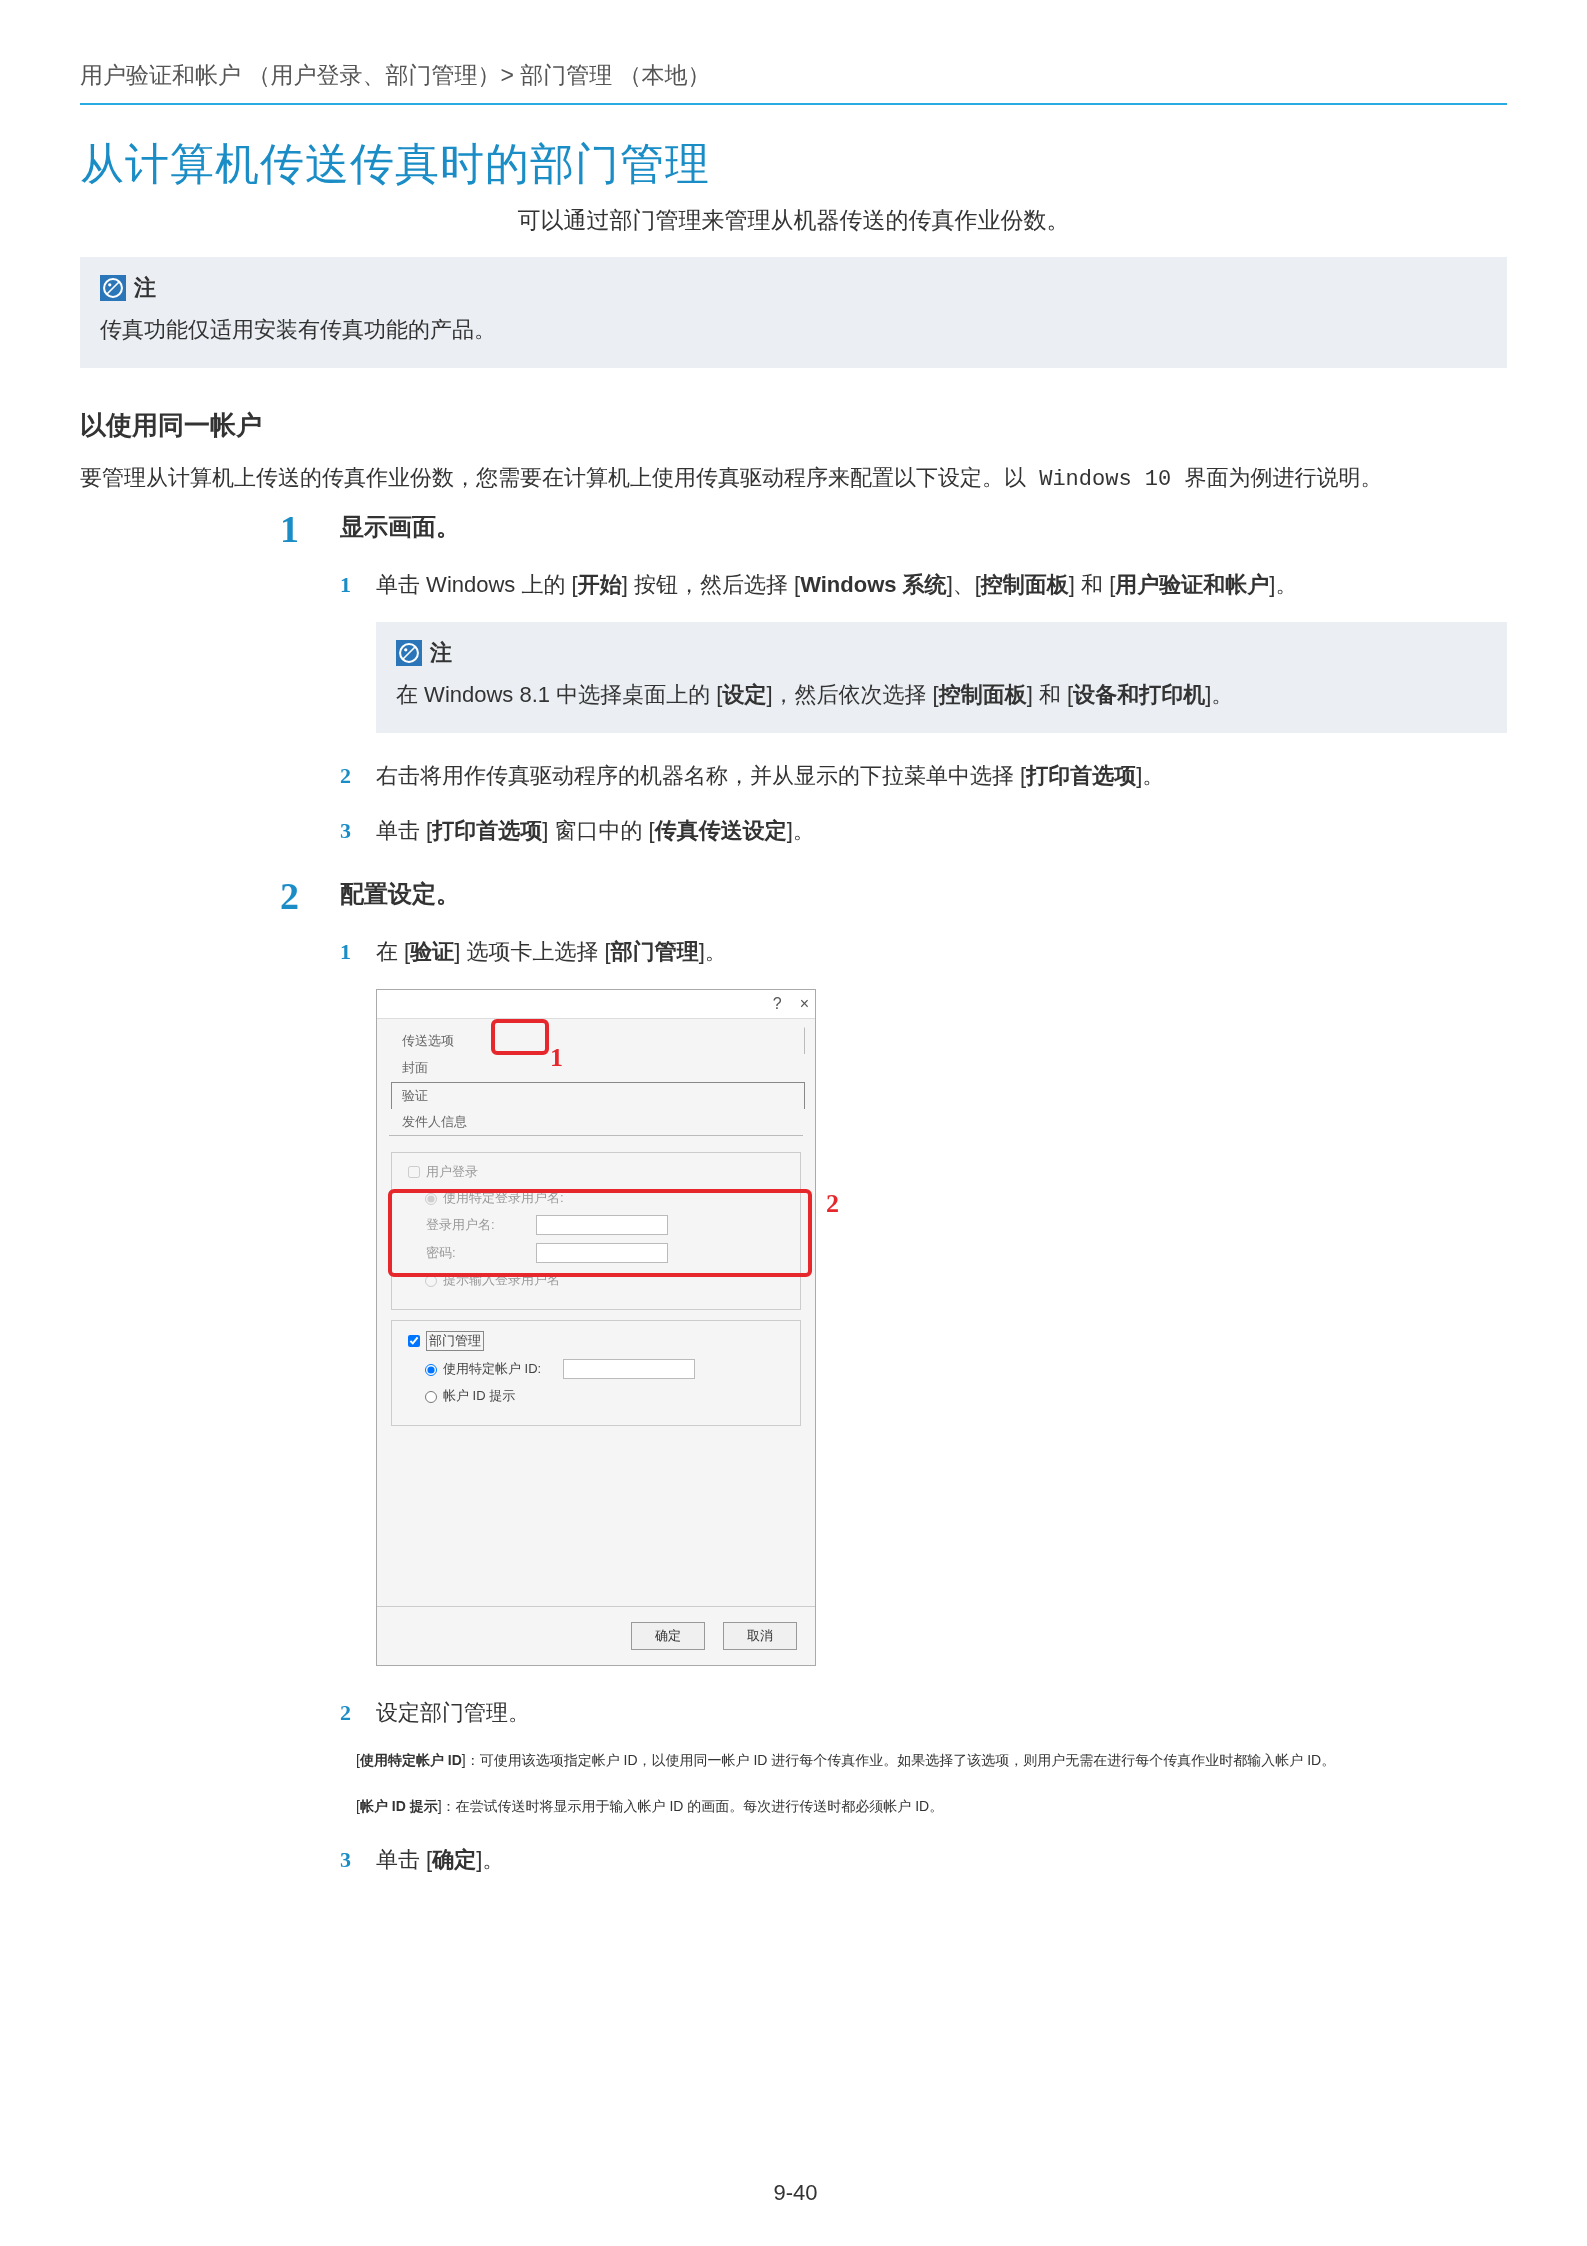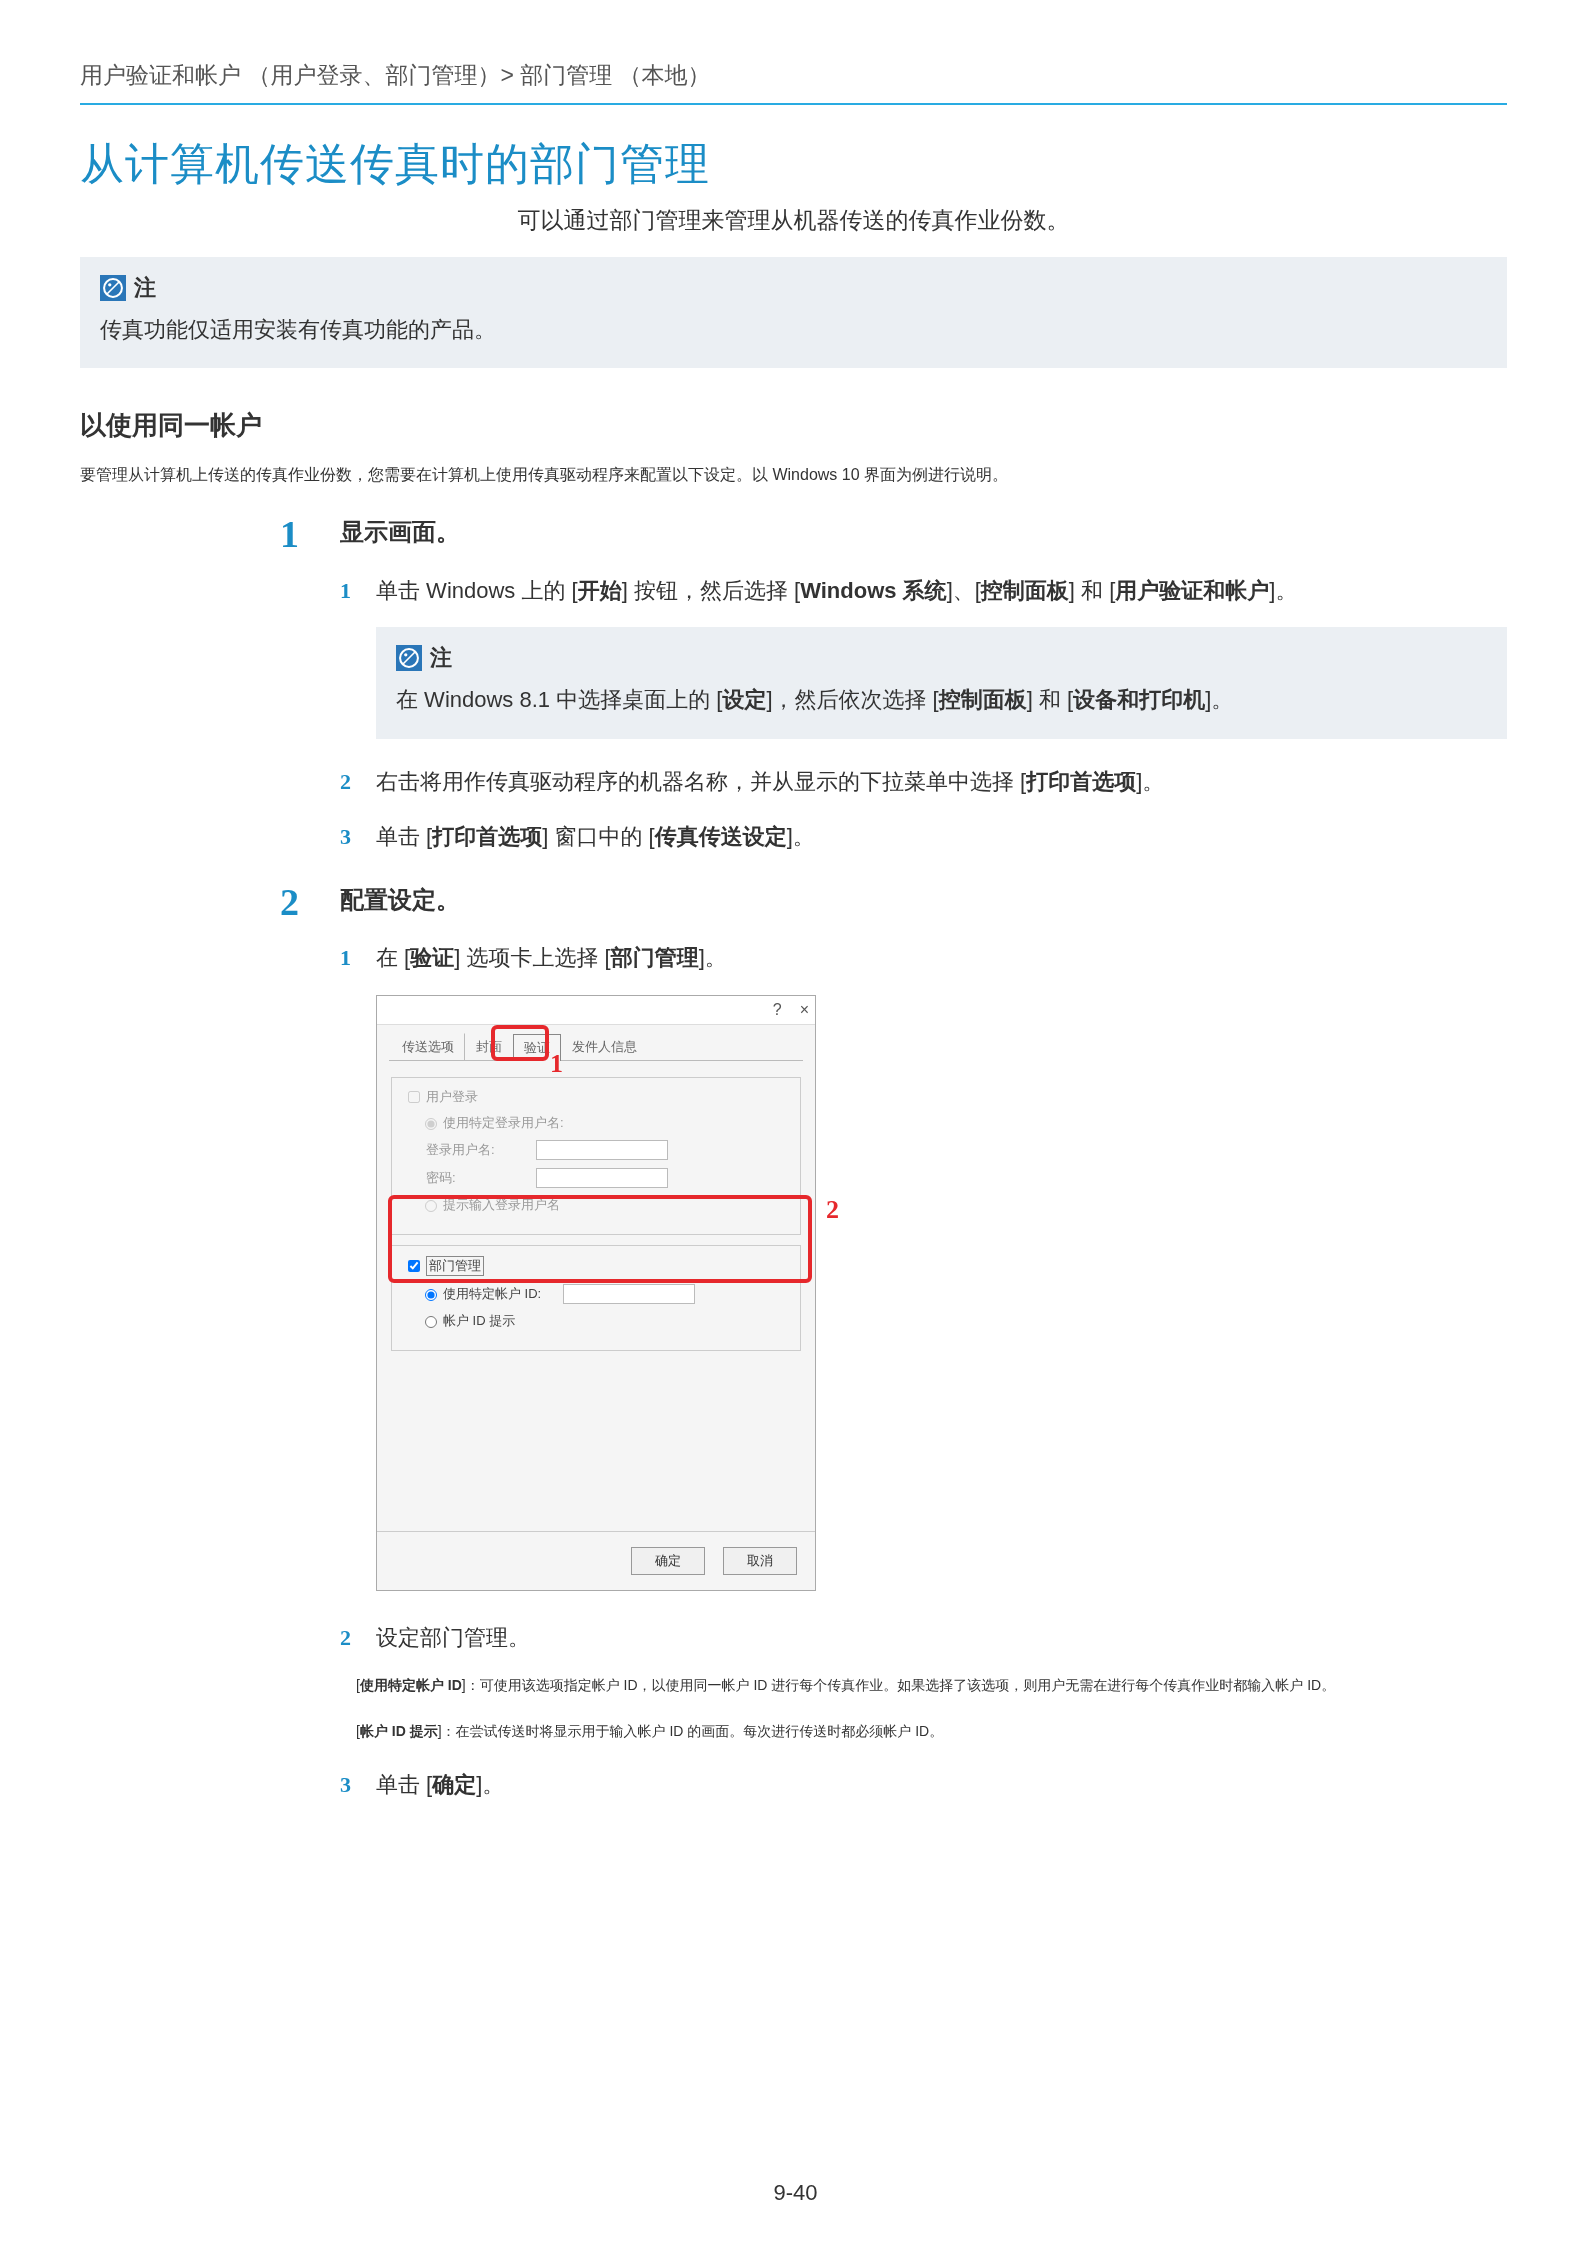--- a/index.html
+++ b/index.html
@@ -67,23 +67,24 @@
   .note-body {
     font-size: 22px;
     line-height: 1.7;
   }
   .section-heading {
     font-weight: bold;
     font-size: 26px;
     margin: 0 0 18px 0;
   }
   .body-text {
-    font-size: 16px;
+    font-size: 22px;
     line-height: 1.7;
-    margin-bottom: 24px;
+    margin-bottom: 8px;
+    font-family: Liberation Mono, monospace;
   }
   .steps-area {
     margin-left: 200px;
   }
   .step-row {
     display: flex;
     align-items: flex-start;
     margin-bottom: 4px;
   }
   .big-num {
@@ -154,20 +155,21 @@
     justify-content: flex-end;
     align-items: center;
     padding: 0 6px;
     gap: 18px;
   }
   .titlebar span { font-size: 16px; color: #555; }
   .tabs-row {
     display: flex;
     padding: 8px 10px 0 14px;
     gap: 0;
+    flex-direction: column;
   }
   .tab {
     padding: 4px 10px;
     font-size: 13px;
     border: 1px solid transparent;
     border-bottom: none;
     color: #666;
   }
   .tab.active {
     border-color: #888;

